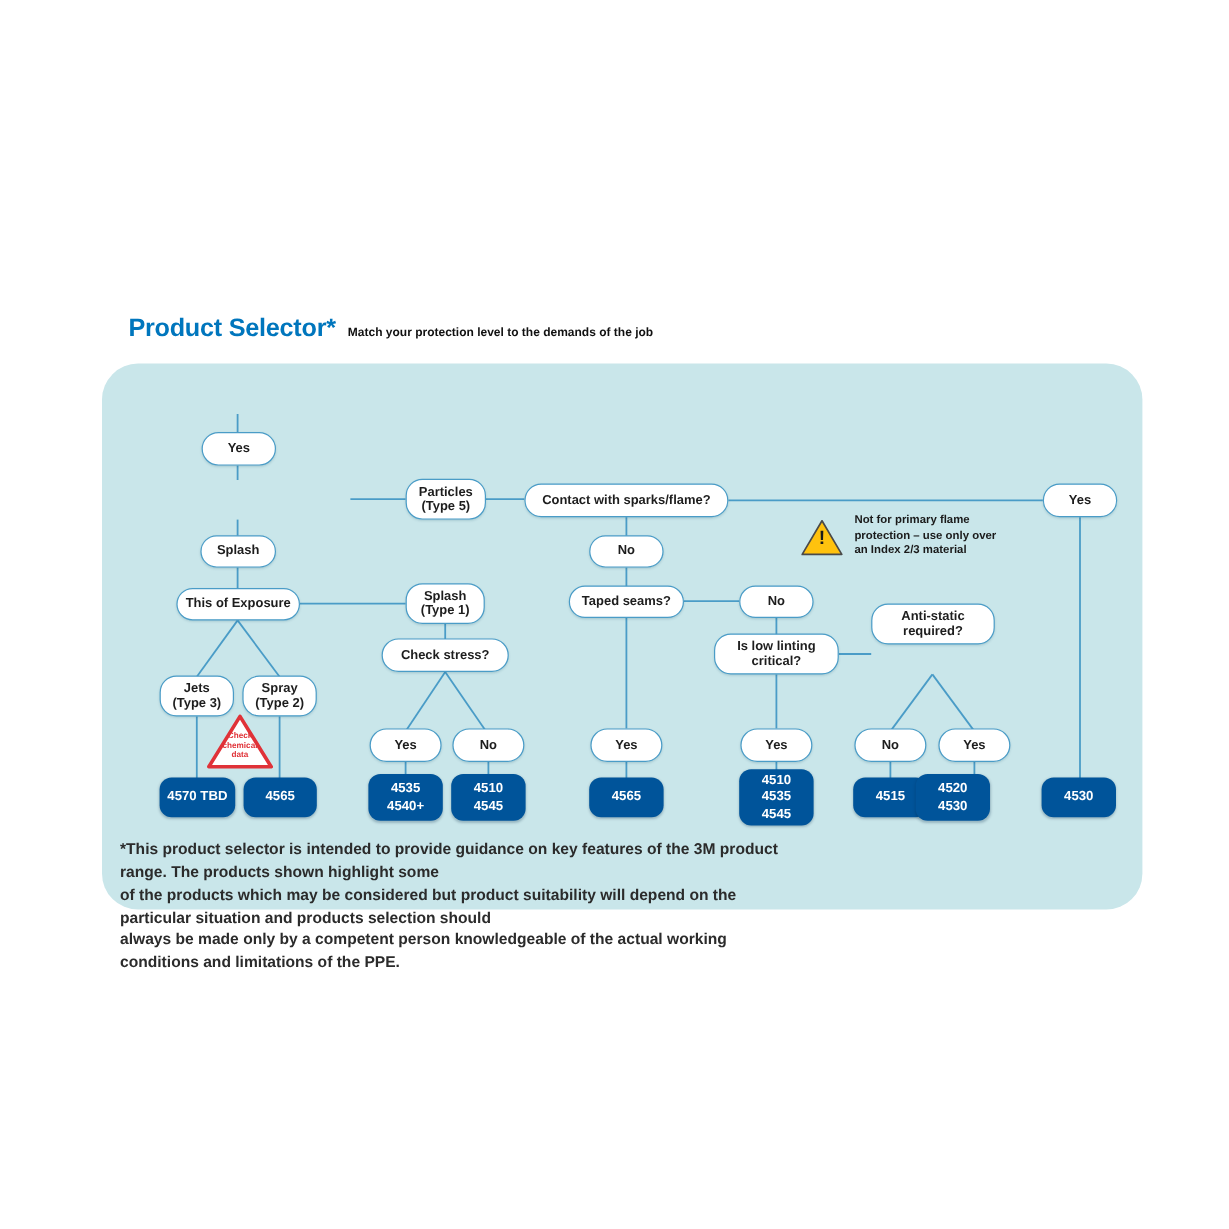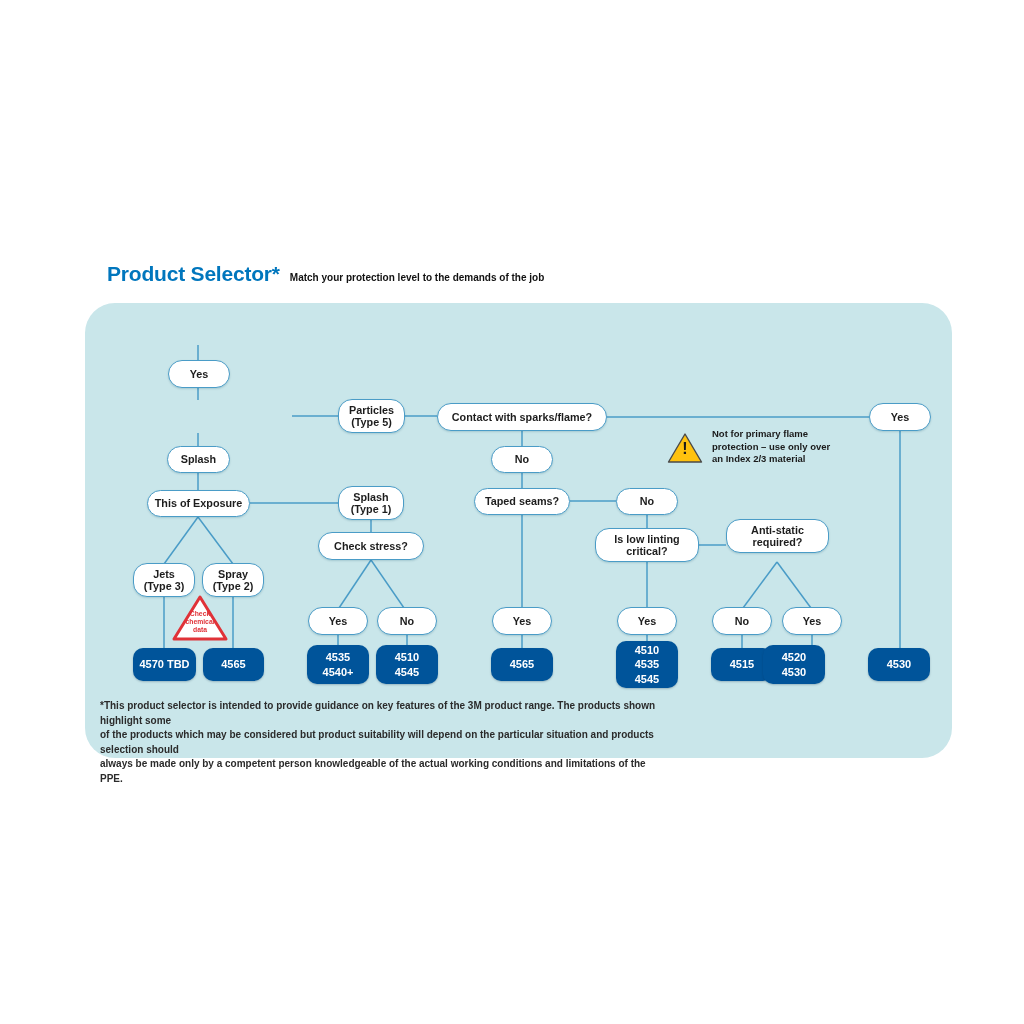--- a/index.html
+++ b/index.html
@@ -34,21 +34,21 @@
                        line-height: 1.15; white-space: pre-line; }
 
   .tri-yellow { position: absolute; left: 666px; top: 431px; width: 38px; height: 34px; z-index: 3; }
   .tri-yellow .bang { position: absolute; left: 0; right: 0; top: 9px; text-align: center;
                       font-size: 16px; font-weight: bold; color: #1a1a1a; }
 
   .flame-note { position: absolute; left: 712px; top: 428px; width: 160px; z-index: 3;
                 font-size: 9.5px; font-weight: bold; line-height: 1.32; color: #1a1a1a; white-space: pre-line; }
 
   .footnote { position: absolute; left: 100px; top: 699px; width: 560px; z-index: 2;
-              font-size: 10px; font-weight: bold; line-height: 1.45; color: #2b2b2b; white-space: pre-line; }
+              font-size: 13px; font-weight: bold; line-height: 1.45; color: #2b2b2b; white-space: pre-line; }
 </style>
 </head>
 <body>
 
 <div class="canvas">
 
   <div class="header">
     <span class="title">Product Selector*</span>
     <span class="subtitle">Match your protection level to the demands of the job</span>
   </div>
@@ -97,21 +97,21 @@
   <div class="node" style="left:167px;top:446px;width:63px;height:27px">Splash</div>
   <div class="node" style="left:491px;top:446px;width:62px;height:27px">No</div>
   <div class="node" style="left:147px;top:490px;width:103px;height:27px">This of Exposure</div>
   <div class="node" style="left:338px;top:486px;width:66px;height:34px">Splash
 (Type 1)</div>
   <div class="node" style="left:474px;top:488px;width:96px;height:27px">Taped seams?</div>
   <div class="node" style="left:616px;top:488px;width:62px;height:27px">No</div>
   <div class="node" style="left:318px;top:532px;width:106px;height:28px">Check stress?</div>
   <div class="node" style="left:595px;top:528px;width:104px;height:34px">Is low linting
 critical?</div>
-  <div class="node" style="left:726px;top:519px;width:103px;height:34px">Anti-static
+  <div class="node" style="left:726px;top:503px;width:103px;height:34px">Anti-static
 required?</div>
   <div class="node" style="left:133px;top:563px;width:62px;height:34px">Jets
 (Type 3)</div>
   <div class="node" style="left:202px;top:563px;width:62px;height:34px">Spray
 (Type 2)</div>
   <div class="node" style="left:308px;top:607px;width:60px;height:28px">Yes</div>
   <div class="node" style="left:377px;top:607px;width:60px;height:28px">No</div>
   <div class="node" style="left:492px;top:607px;width:60px;height:28px">Yes</div>
   <div class="node" style="left:617px;top:607px;width:60px;height:28px">Yes</div>
   <div class="node" style="left:712px;top:607px;width:60px;height:28px">No</div>

